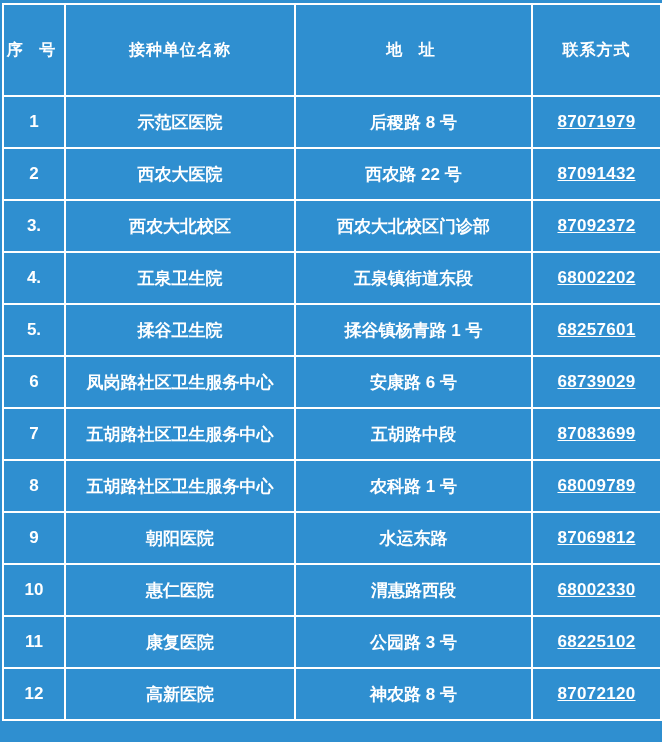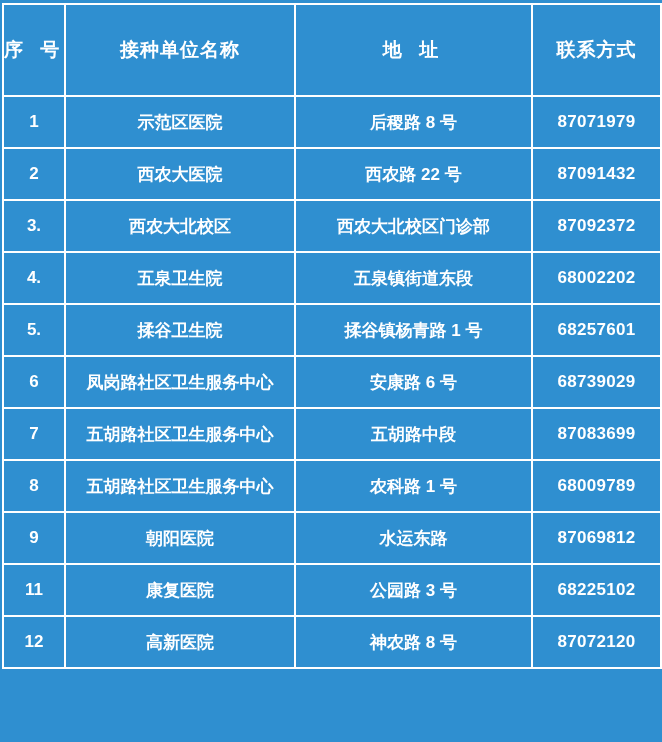--- a/index.html
+++ b/index.html
@@ -37,31 +37,31 @@
     text-align: center;
     vertical-align: middle;
     color: #ffffff;
     background: #2f8fd0;
     font-weight: bold;
     padding: 0;
     white-space: nowrap;
   }
   table.vax-table thead th {
     height: 90px;
-    font-size: 19px;
+    font-size: 16px;
     letter-spacing: 1px;
   }
   table.vax-table tbody td {
     height: 50px;
     font-size: 17px;
   }
   td.col-idx { font-size: 17px; }
   td.col-name { font-size: 17px; }
   td.col-addr { font-size: 17px; margin-left: 30px; }
-  td.col-tel  { font-size: 17px; letter-spacing: 0.3px; }
+  td.col-tel  { font-size: 17px; letter-spacing: 0.3px; text-decoration: underline; }
   .hdr-spaced { letter-spacing: 6px; }
 </style>
 </head>
 <body>
 
 <div class="sheet">
   <table class="vax-table">
     <colgroup>
       <col class="c0">
         <col class="c1">
@@ -125,20 +125,26 @@
         <td class="col-addr">农科路 1 号</td>
         <td class="col-tel">68009789</td>
       </tr>
       <tr>
         <td class="col-idx">9</td>
         <td class="col-name">朝阳医院</td>
         <td class="col-addr">水运东路</td>
         <td class="col-tel">87069812</td>
       </tr>
       <tr>
+        <td class="col-idx">10</td>
+        <td class="col-name">惠仁医院</td>
+        <td class="col-addr">渭惠路西段</td>
+        <td class="col-tel">68002330</td>
+      </tr>
+      <tr>
         <td class="col-idx">11</td>
         <td class="col-name">康复医院</td>
         <td class="col-addr">公园路 3 号</td>
         <td class="col-tel">68225102</td>
       </tr>
       <tr>
         <td class="col-idx">12</td>
         <td class="col-name">高新医院</td>
         <td class="col-addr">神农路 8 号</td>
         <td class="col-tel">87072120</td>

